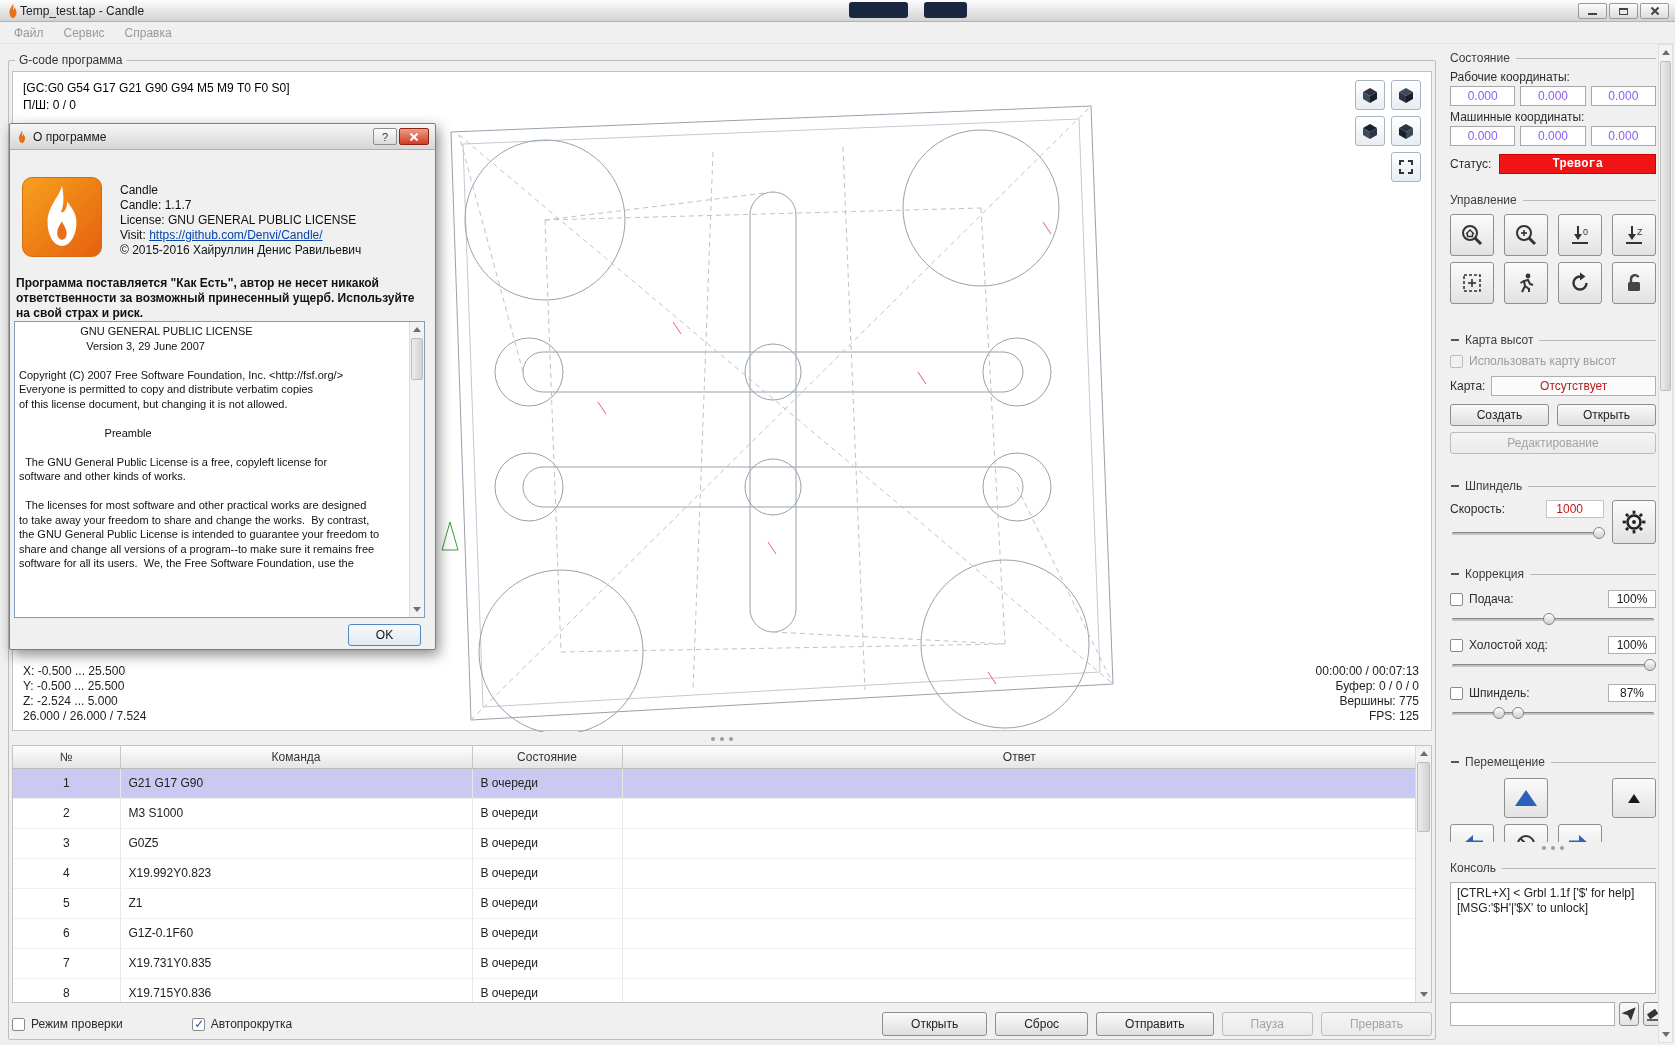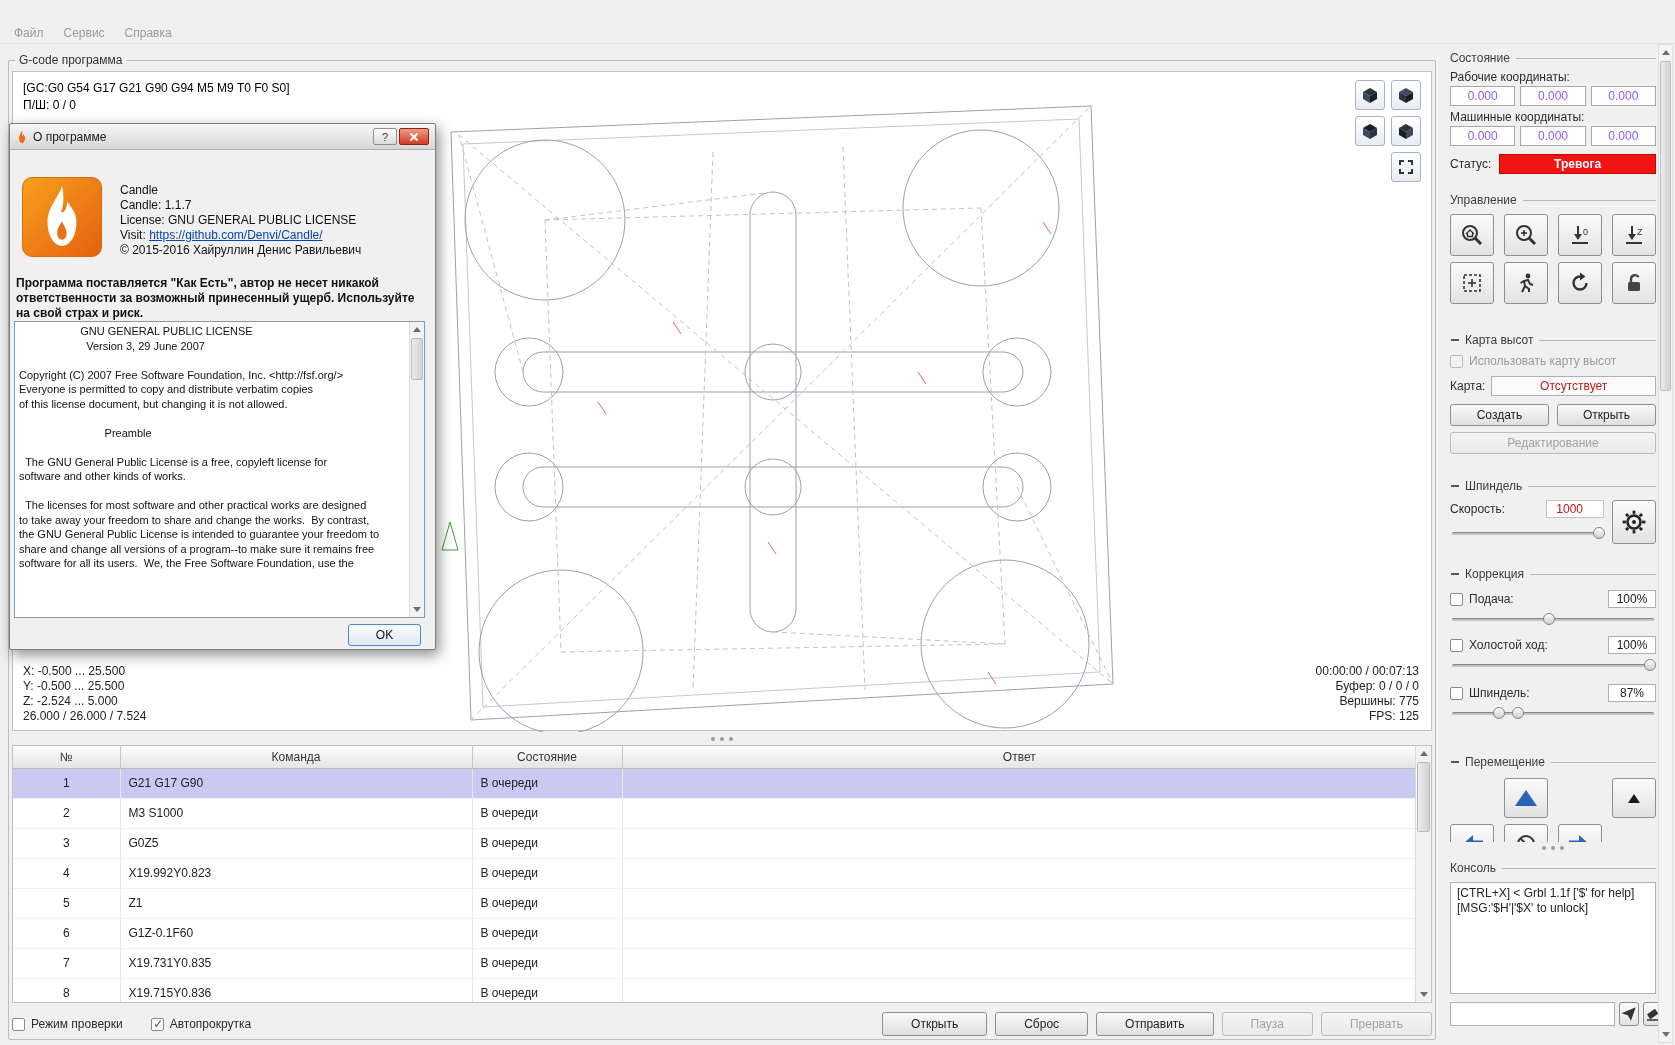--- a/index.html
+++ b/index.html
@@ -55,21 +55,21 @@
   tr.selected td{background:#c9c9f2;}
   .vscroll{position:absolute;right:0;top:0;bottom:0;width:16px;background:#f2f2f2;border-left:1px solid #dadada;}
   .sb-btn{height:15px;display:flex;align-items:center;justify-content:center;}
   .sb-bottom{position:absolute;bottom:0;left:0;right:0;}
   .tri-up{width:0;height:0;border-left:4px solid transparent;border-right:4px solid transparent;border-bottom:5px solid #6e6e6e;}
   .tri-down{width:0;height:0;border-left:4px solid transparent;border-right:4px solid transparent;border-top:5px solid #6e6e6e;}
   .sb-thumb{position:absolute;left:1px;right:1px;background:linear-gradient(90deg,#ececec,#d2d2d2);
     border:1px solid #bdbdbd;border-radius:2px;}
 
   
-  .bottom-bar{position:absolute;left:3px;top:950px;width:1420px;height:26px;display:flex;align-items:center;}
+  .bottom-bar{position:absolute;left:3px;top:950px;width:1420px;height:26px;display:flex;align-items:center;gap:41px;}
   .chk-row{display:flex;align-items:center;gap:6px;margin-right:28px;}
   .checkbox{width:13px;height:13px;background:#fff;border:1px solid #8a8a8a;border-radius:2px;position:relative;}
   .checkbox.checked::after{content:"✓";position:absolute;left:0;top:-1px;width:13px;text-align:center;
     color:#2458a8;font-size:12px;line-height:13px;}
   .checkbox.disabled{background:#f1f1f1;border-color:#bdbdbd;}
   .btn{height:24px;padding:0 28px;border:1px solid #8f8f8f;border-radius:3px;
     background:linear-gradient(#fafafa,#dfdfdf);color:#222;display:inline-flex;align-items:center;justify-content:center;}
   .btn.disabled{color:#a3a3a3;border-color:#bcbcbc;background:linear-gradient(#f4f4f4,#eaeaea);}
   .btn-row-right{margin-left:auto;display:flex;gap:8px;}
 
@@ -77,21 +77,21 @@
   .panel{position:absolute;left:1450px;top:44px;width:206px;}
   .sec-title{display:flex;align-items:center;gap:6px;color:#3d3d3d;height:16px;}
   .sec-title .rule{flex:1;height:1px;background:#b8b8b8;}
   .collapse-dash{width:9px;height:9px;display:flex;align-items:center;justify-content:center;}
   .collapse-dash i{display:block;width:8px;height:2px;background:#555;}
   .lbl{color:#2c2c2c;}
   .coord-row{display:flex;gap:5px;margin-top:2px;}
   .coord-box{flex:1;height:20px;background:#fff;border:1px solid #a8a8a8;display:flex;align-items:center;justify-content:center;color:#8b5cf6;}
   .status-row{display:flex;align-items:center;gap:8px;margin-top:8px;}
   .badge-alarm{flex:1;height:20px;background:#f01414;border:1px solid #c00;color:#fff;font-weight:bold;
-    display:flex;align-items:center;justify-content:center;}
+    display:flex;align-items:center;justify-content:center;font-family:Liberation Mono, monospace;}
   .ctrl-grid{display:flex;gap:10px;margin-top:6px;}
   .ctrl-btn{width:44px;height:42px;border:1px solid #8f8f8f;border-radius:3px;
     background:linear-gradient(#fbfbfb,#e2e2e2);display:flex;align-items:center;justify-content:center;}
   .field{height:20px;background:#fbfbfb;border:1px solid #b0b0b0;display:flex;align-items:center;justify-content:center;}
   .field.muted{color:#b91c1c;}
   .row2{display:flex;gap:8px;}
   .row2 .btn{flex:1;height:22px;padding:0;}
   .btn.wide{width:100%;height:22px;margin-top:6px;}
   .spin-red{width:58px;height:18px;background:#fff;border:1px solid #c4c4c4;color:#c81414;
     display:flex;align-items:center;justify-content:flex-end;padding-right:20px;}
@@ -148,20 +148,39 @@
     font-size:11px;line-height:14.5px;color:#111;}
   .license-sb{position:absolute;right:0;top:0;bottom:0;width:15px;background:#f2f2f2;border-left:1px solid #dcdcdc;}
   .ok-btn{position:absolute;left:338px;top:474px;width:73px;height:22px;border:1px solid #4f87c7;border-radius:3px;
     background:linear-gradient(#fafafa,#dfe9f5);display:flex;align-items:center;justify-content:center;color:#111;}
 </style>
 </head>
 <body>
 
 <div class="window">
 
+  <div class="titlebar">
+    <svg width="14" height="16" viewBox="0 0 48 64">
+      <path d="M24 2 C21 13 10 22 10 37 C10 51 17 60 24 60 C31 60 38 51 38 37 C38 28 33 23 29 17 C29 25 25 29 23 27 C26 21 26 11 24 2 Z" fill="#e8701a"></path>
+    </svg>
+    <span class="title-text">Temp_test.tap - Candle</span>
+    <div class="artifact" style="left:849px;top:2px;width:59px;height:16px;"></div>
+    <div class="artifact" style="left:924px;top:2px;width:43px;height:16px;"></div>
+    <div class="win-btns">
+      <div class="win-btn">
+          <span class="glyph-min"></span>
+        </div>
+      <div class="win-btn">
+          <span class="glyph-max"></span>
+        </div>
+      <div class="win-btn">
+          <span class="glyph-close"></span>
+        </div>
+    </div>
+  </div>
 
   <div class="menubar">
     <span class="menu-item">Файл</span>
     <span class="menu-item">Сервис</span>
     <span class="menu-item">Справка</span>
   </div>
 
   <div class="groupbox">
     <span class="groupbox-label">G-code программа</span>
 

